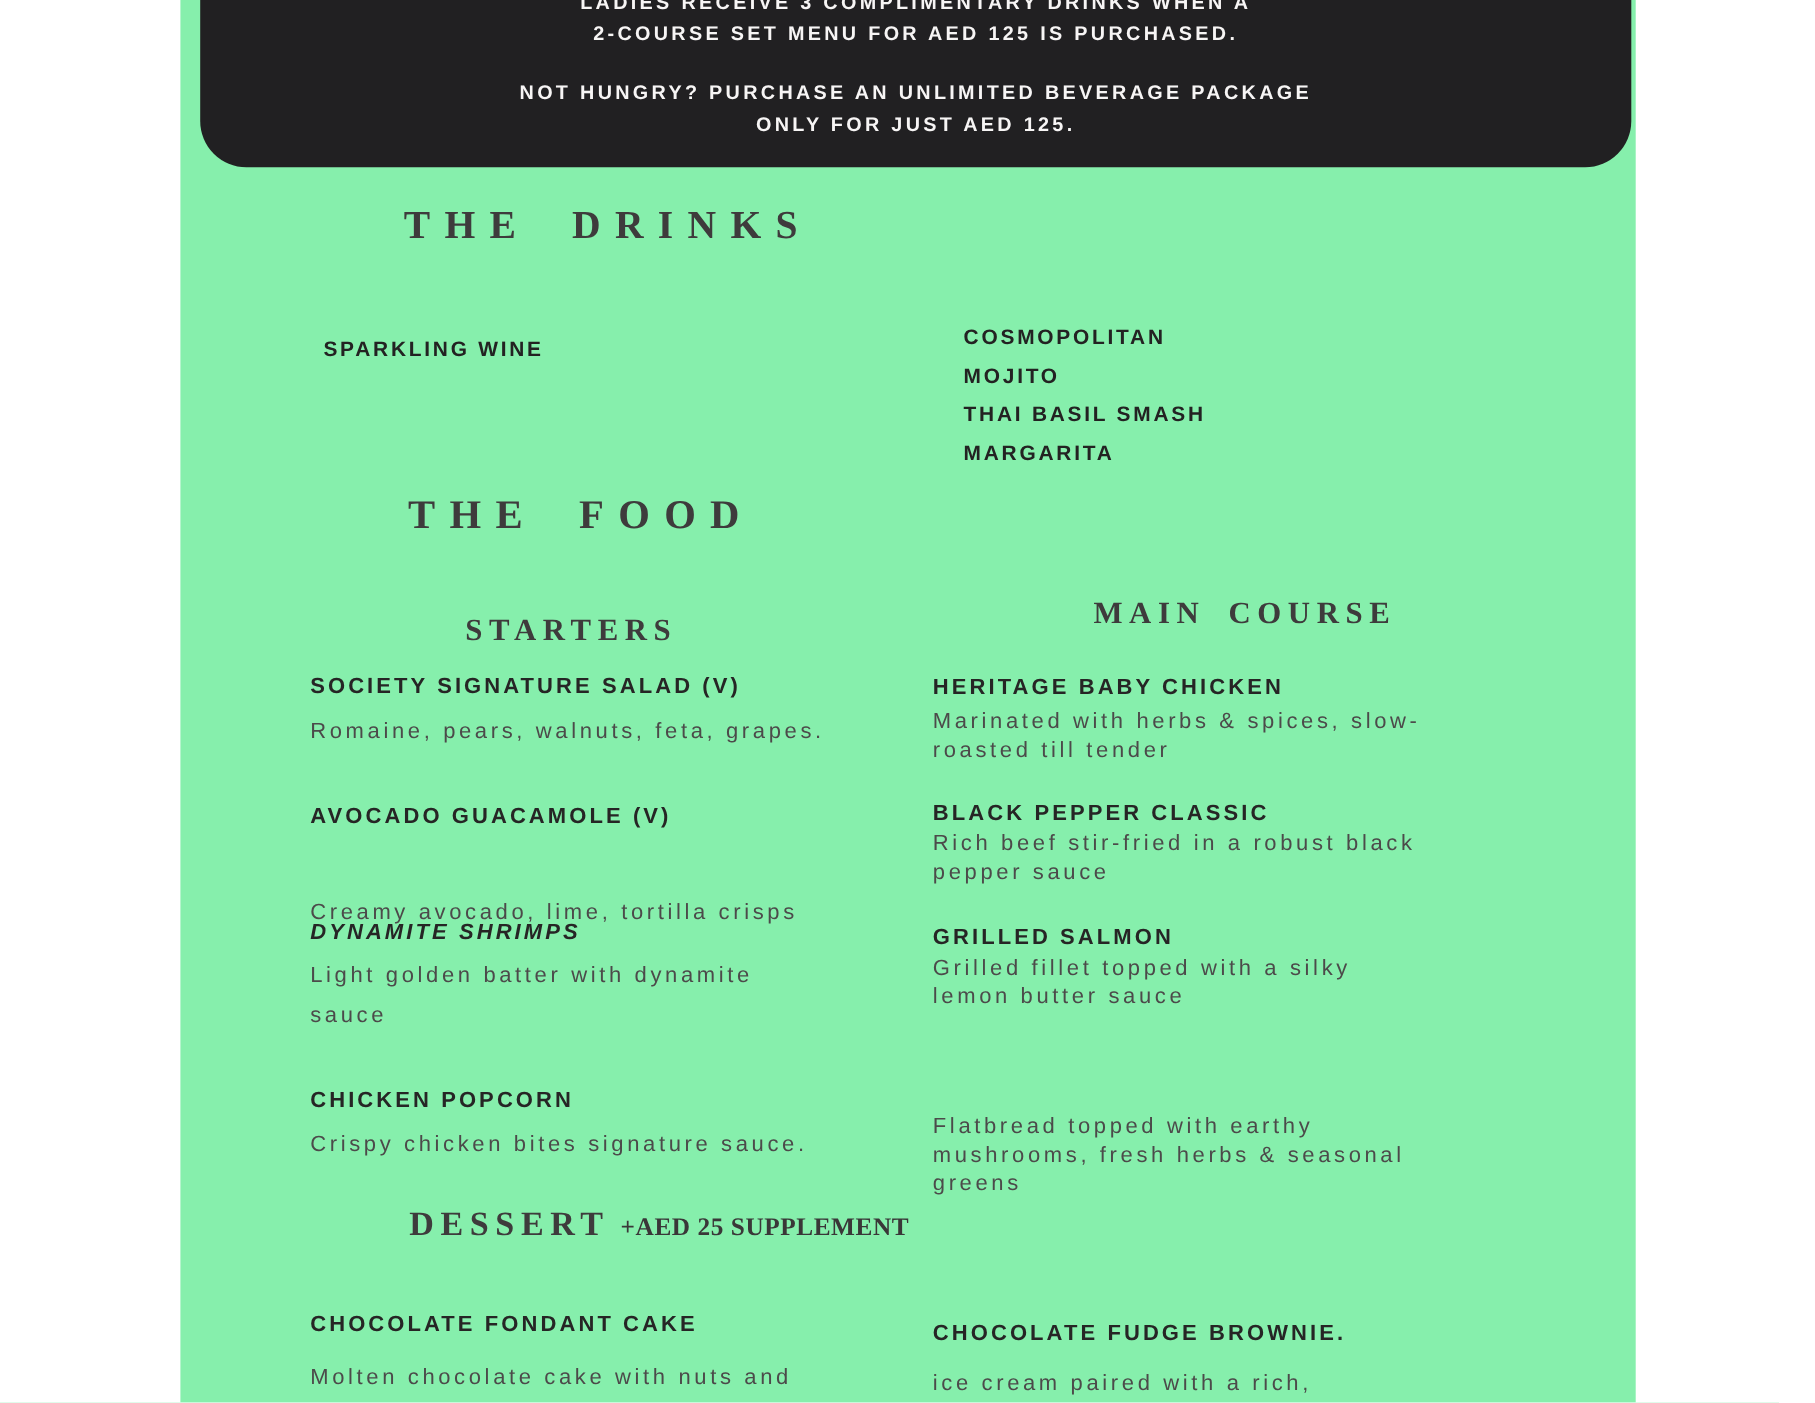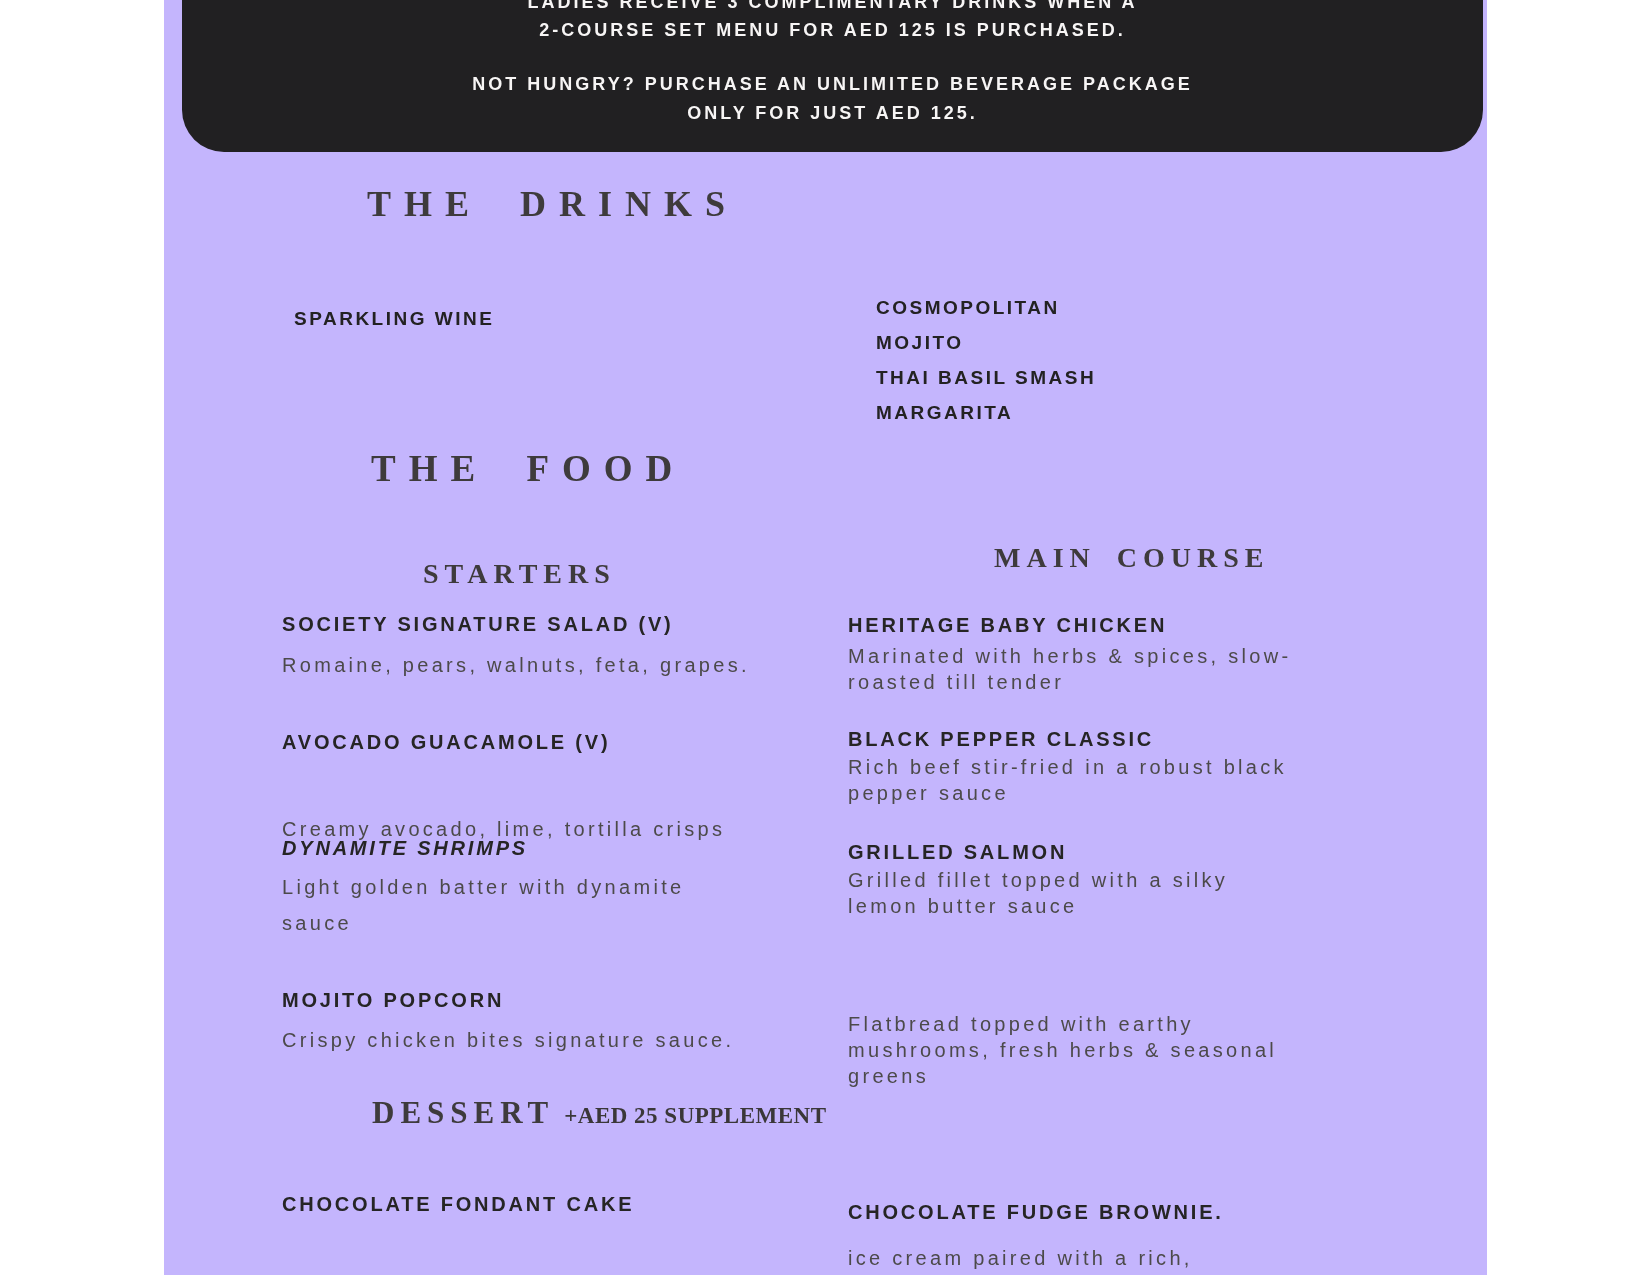--- a/index.html
+++ b/index.html
@@ -7,21 +7,21 @@
     position:relative;
     width:1650px;height:1275px;
     background:#ffffff;
     overflow:hidden;
     font-family:"Liberation Sans", sans-serif;
   }
   .page{
     position:absolute;
     left:164px;top:0;
     width:1323px;height:1275px;
-    background:#c4b5fd;
+    background:#86efac;
   }
   .banner{
     position:absolute;
     left:18px;top:-62px;
     width:1301px;height:214px;
     background:#212022;
     border-radius:42px;
   }
   .banner-line{
     position:absolute;
@@ -147,21 +147,21 @@
     <div class="line name colL" style="top:614px;">SOCIETY SIGNATURE SALAD (V)</div>
     <div class="line desc colL" style="top:655px;">Romaine, pears, walnuts, feta, grapes.</div>
 
     <div class="line name colL" style="top:732px;">AVOCADO GUACAMOLE (V)</div>
     <div class="line desc colL" style="top:771px;margin-top:48px;">Creamy avocado, lime, tortilla crisps</div>
 
     <div class="line name colL" style="top:838px;font-style:italic;">DYNAMITE SHRIMPS</div>
     <div class="line desc colL" style="top:877px;">Light golden batter with dynamite</div>
     <div class="line desc colL" style="top:913px;">sauce</div>
 
-    <div class="line name colL" style="top:990px;">MOJITO POPCORN</div>
+    <div class="line name colL" style="top:990px;">CHICKEN POPCORN</div>
     <div class="line desc colL" style="top:1030px;">Crispy chicken bites signature sauce.</div>
 
     <div class="line name colR" style="top:615px;">HERITAGE BABY CHICKEN</div>
     <div class="line desc colR" style="top:646px;">Marinated with herbs &amp; spices, slow-</div>
     <div class="line desc colR" style="top:672px;">roasted till tender</div>
 
     <div class="line name colR" style="top:729px;">BLACK PEPPER CLASSIC</div>
     <div class="line desc colR" style="top:757px;">Rich beef stir-fried in a robust black</div>
     <div class="line desc colR" style="top:783px;">pepper sauce</div>
 
@@ -172,18 +172,19 @@
     <div class="line desc colR" style="top:1014px;">Flatbread topped with earthy</div>
     <div class="line desc colR" style="top:1040px;">mushrooms, fresh herbs &amp; seasonal</div>
     <div class="line desc colR" style="top:1066px;">greens</div>
 
     <div class="dessert-row">
       <span class="dessert-title">DESSERT</span>
       <span class="dessert-supplement">+AED 25 SUPPLEMENT</span>
     </div>
 
     <div class="line name colL" style="top:1194px;">CHOCOLATE FONDANT CAKE</div>
+    <div class="line desc colL" style="top:1242px;">Molten chocolate cake with nuts and</div>
 
     <div class="line name colR" style="top:1202px;">CHOCOLATE FUDGE BROWNIE.</div>
     <div class="line desc colR" style="top:1248px;">ice cream paired with a rich,</div>
 
   </div>
 </div>
 
 </body></html>

